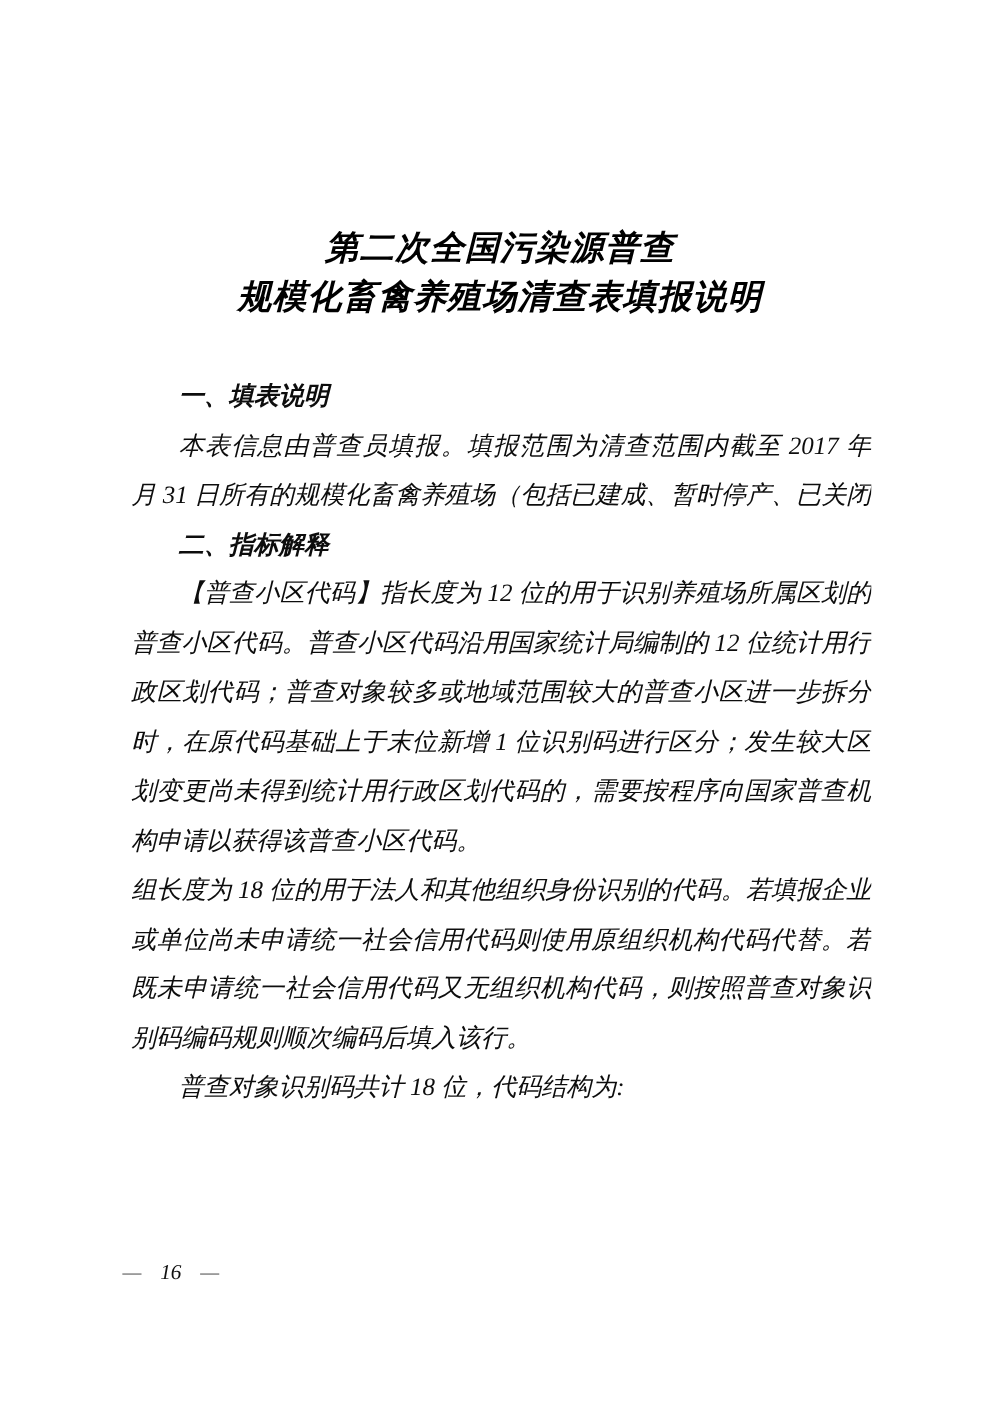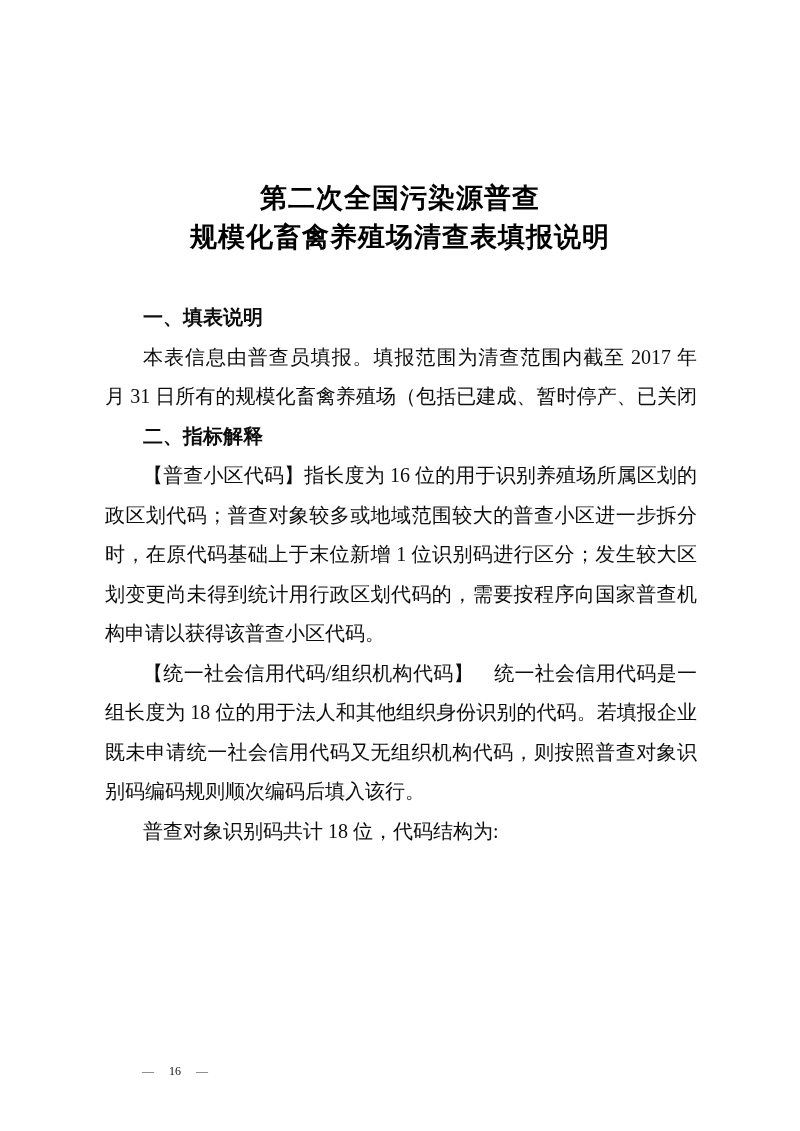--- a/index.html
+++ b/index.html
@@ -8,20 +8,21 @@
     background: #ffffff;
   }
   .page {
     position: relative;
     width: 800px;
     height: 1131px;
     background: #ffffff;
     color: #000000;
     font-family: "Liberation Serif", serif;
     overflow: hidden;
+    font-style: italic;
   }
   .doc-title {
     position: absolute;
     top: 179px;
     left: 0;
     width: 100%;
     text-align: center;
     font-family: "Liberation Sans", sans-serif;
     font-weight: bold;
     font-size: 27px;
@@ -49,26 +50,25 @@
   }
   .line.indent {
     padding-left: 38px;
   }
   .line.just {
     text-align: justify;
     text-align-last: justify;
   }
   .footer {
     position: absolute;
-    top: 1059px;
+    top: 1006px;
     left: 98px;
-    font-size: 12px;
+    font-size: 17px;
     line-height: 24px;
     white-space: nowrap;
-    margin-left: 44px;
   }
   .footer .dash {
     color: #555555;
     letter-spacing: 0;
   }
   .footer .pagenum {
     color: #111111;
     margin: 0 15px;
   }
 </style>
@@ -80,27 +80,28 @@
   <div class="doc-title">
     <div>第二次全国污染源普查</div>
     <div>规模化畜禽养殖场清查表填报说明</div>
   </div>
 
   <div class="body-block" id="body-block">
       <div class="line heading indent">一、填表说明</div>
       <div class="line indent just">本表信息由普查员填报。填报范围为清查范围内截至 2017 年 12</div>
       <div class="line just">月 31 日所有的规模化畜禽养殖场（包括已建成、暂时停产、已关闭</div>
       <div class="line heading indent">二、指标解释</div>
-      <div class="line indent just">【普查小区代码】指长度为 16 位的用于识别养殖场所属区划的</div>
+      <div class="line indent just">【普查小区代码】指长度为 12 位的用于识别养殖场所属区划的</div>
+      <div class="line just">普查小区代码。普查小区代码沿用国家统计局编制的 12 位统计用行</div>
       <div class="line just">政区划代码；普查对象较多或地域范围较大的普查小区进一步拆分</div>
       <div class="line just">时，在原代码基础上于末位新增 1 位识别码进行区分；发生较大区</div>
       <div class="line just">划变更尚未得到统计用行政区划代码的，需要按程序向国家普查机</div>
       <div class="line">构申请以获得该普查小区代码。</div>
-      <div class="line indent just">【统一社会信用代码/组织机构代码】　统一社会信用代码是一</div>
       <div class="line just">组长度为 18 位的用于法人和其他组织身份识别的代码。若填报企业</div>
+      <div class="line just">或单位尚未申请统一社会信用代码则使用原组织机构代码代替。若</div>
       <div class="line just">既未申请统一社会信用代码又无组织机构代码，则按照普查对象识</div>
       <div class="line">别码编码规则顺次编码后填入该行。</div>
       <div class="line indent">普查对象识别码共计 18 位，代码结构为:</div>
     </div>
 
   <div class="footer">
     <span class="dash">—</span><span class="pagenum">16</span><span class="dash">—</span>
   </div>
 
 </div>

